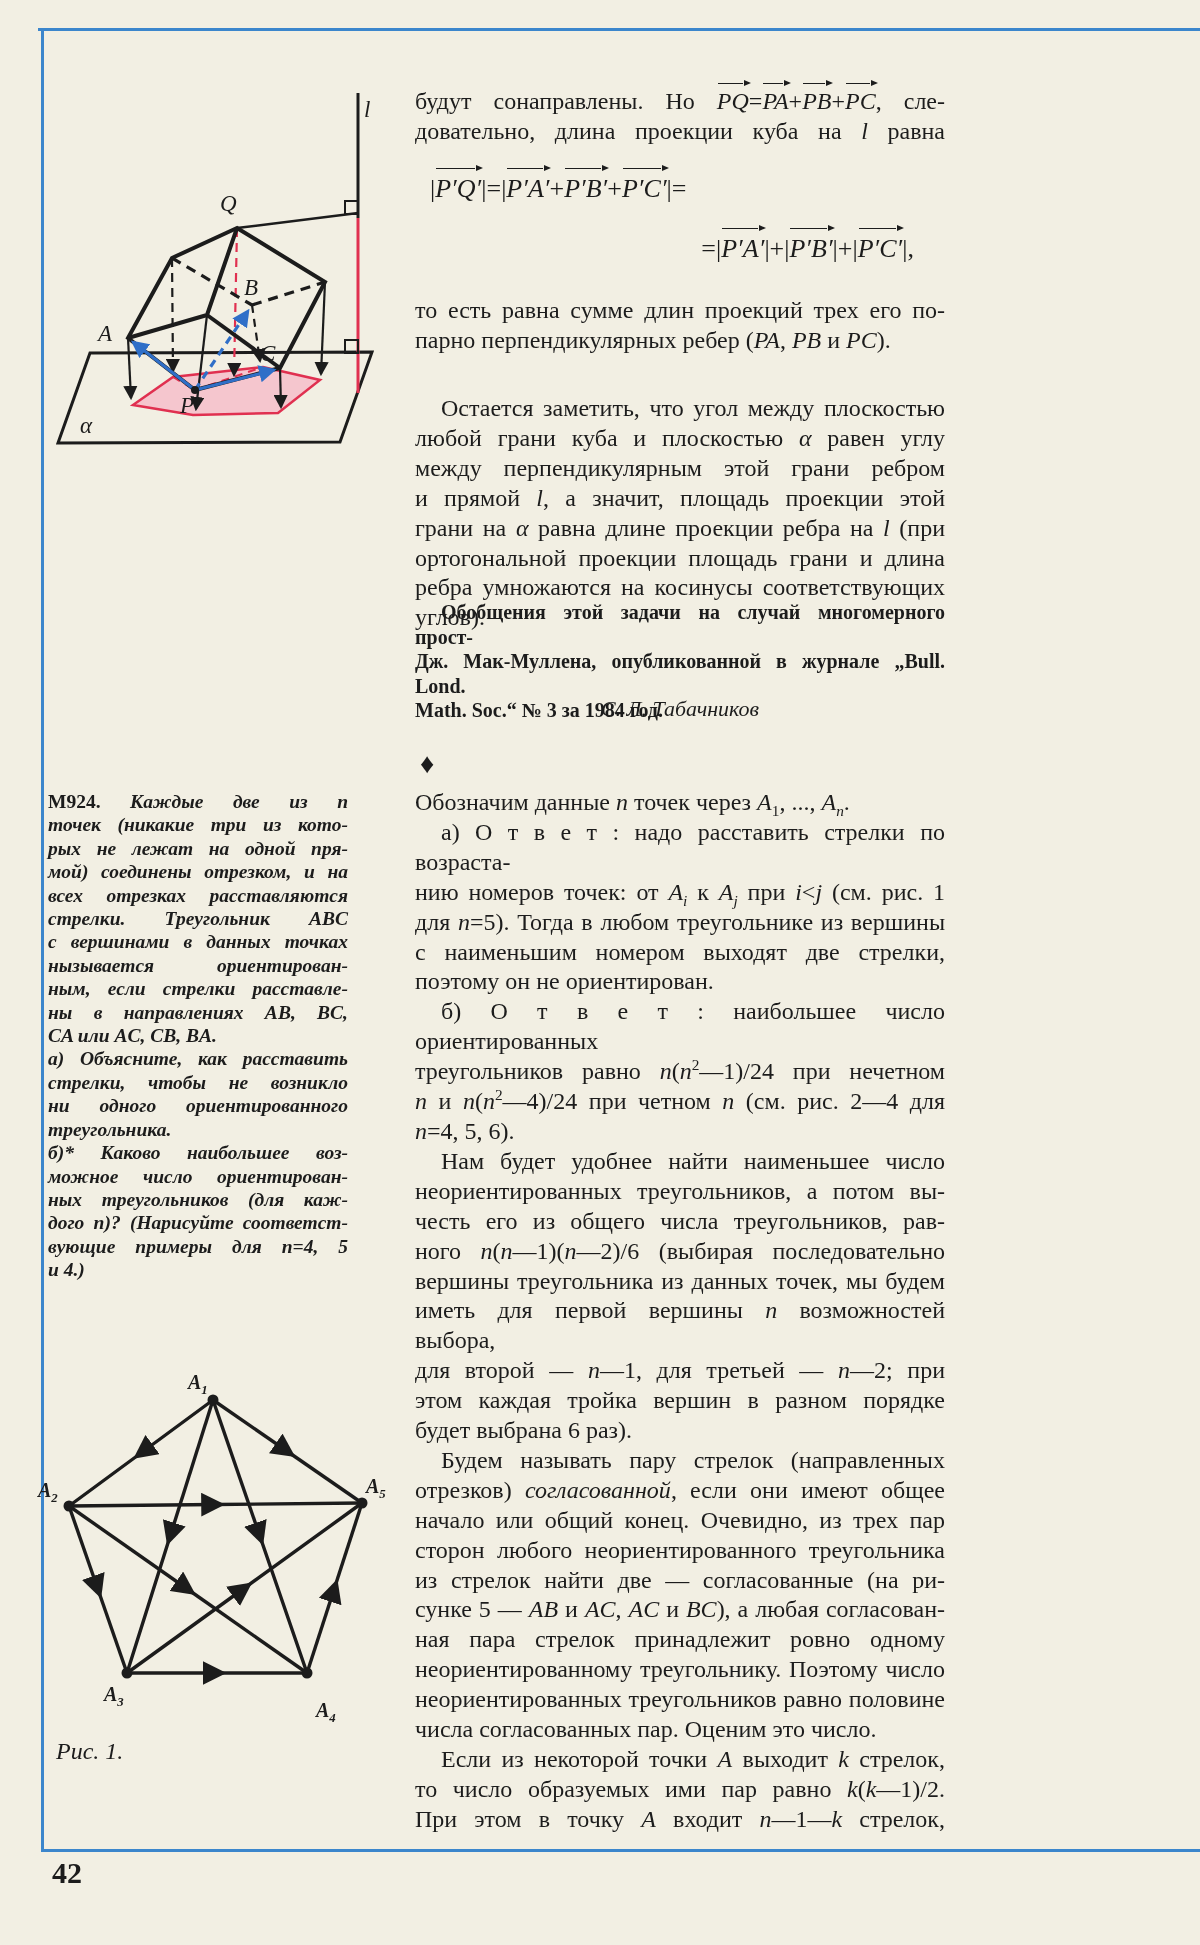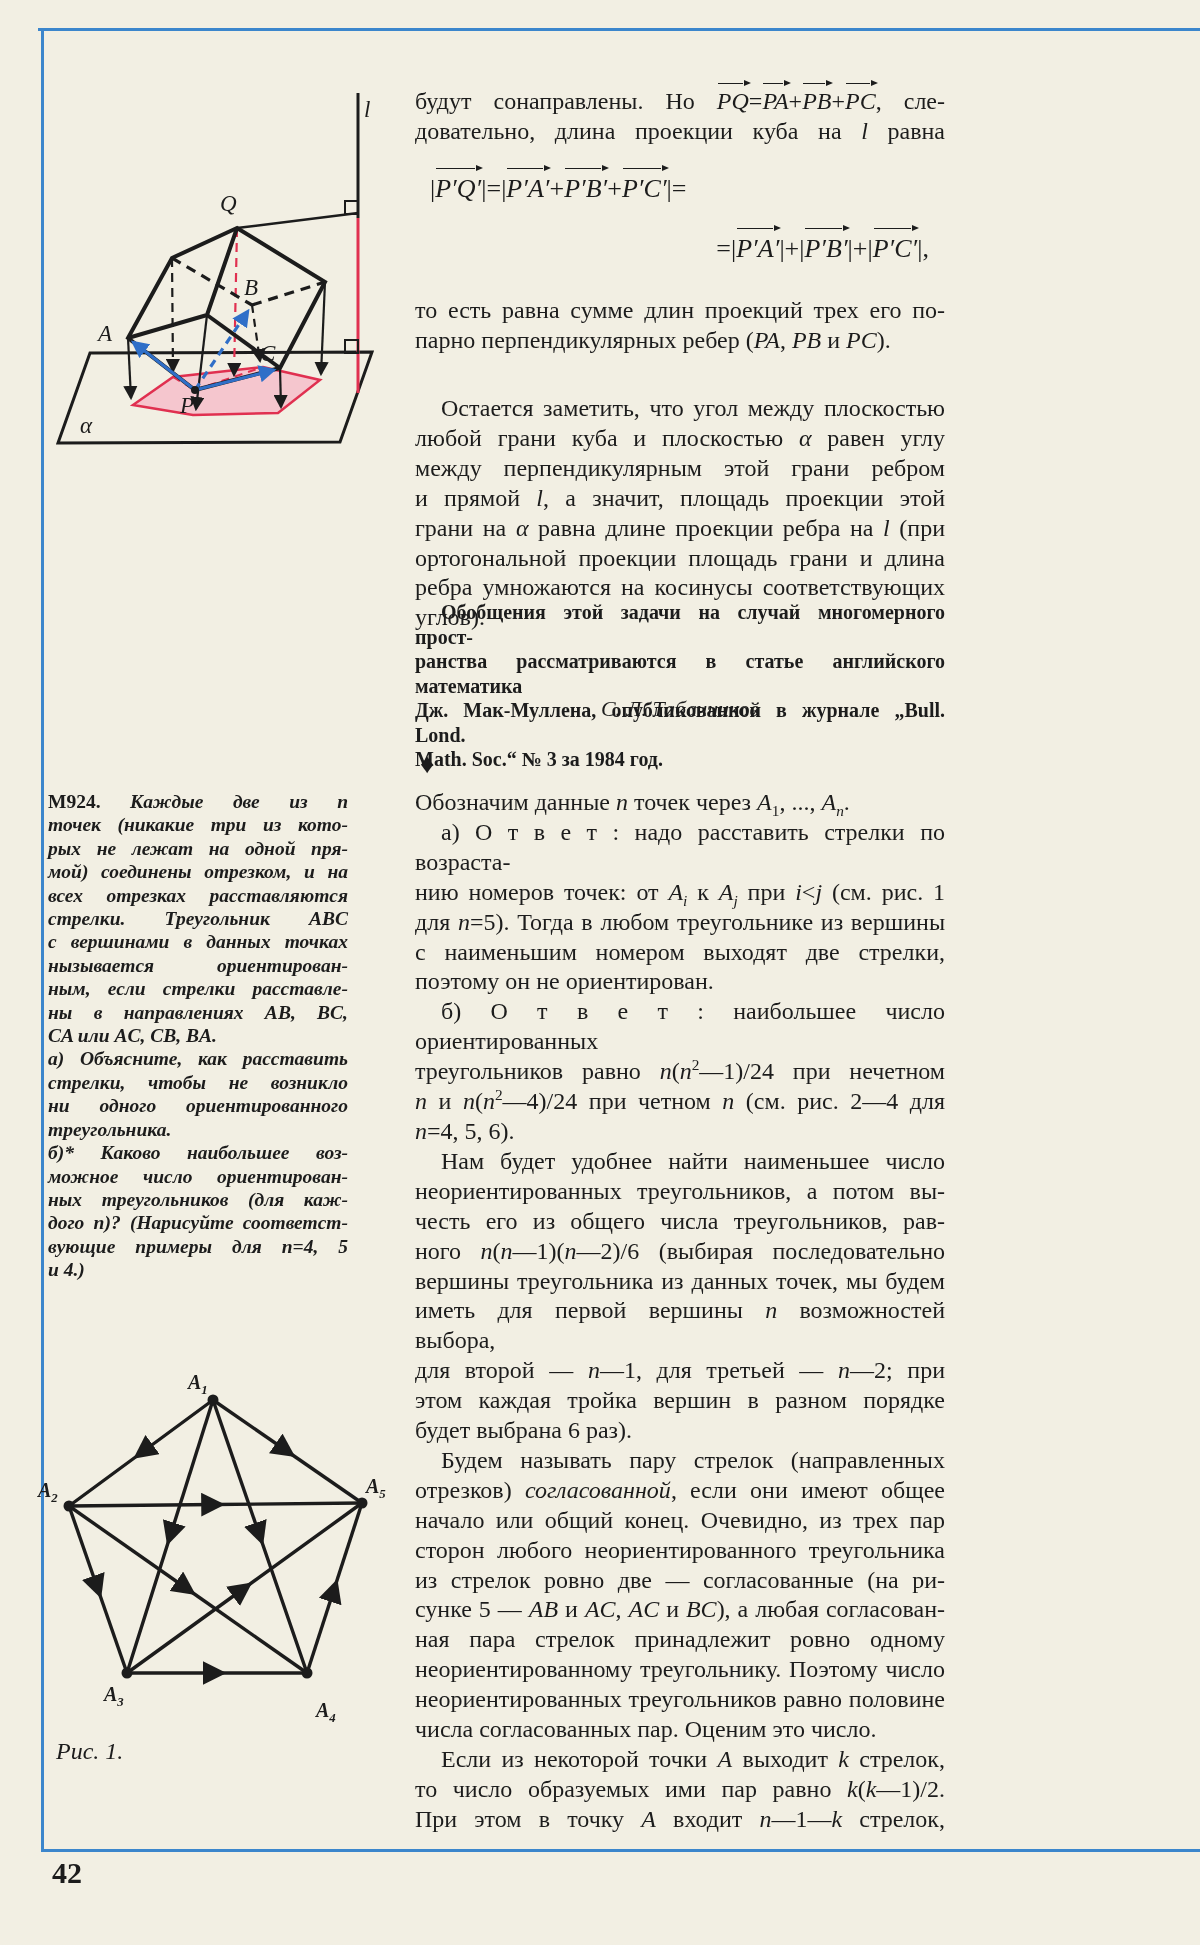--- a/index.html
+++ b/index.html
@@ -171,40 +171,39 @@
   <div class="penta-label" style="left:336px;top:100px;"><i>A<sub>5</sub></i></div>
 </div>
 <div class="abs caption" style="left:56px;top:1738px;">Рис. 1.</div>
 
 <div class="abs rtext par" style="left:415px;top:87px;">
     <div class="ln">будут сонаправлены. Но <span class="vec"><i>PQ</i></span>=<span class="vec"><i>PA</i></span>+<span class="vec"><i>PB</i></span>+<span class="vec"><i>PC</i></span>, сле-</div>
     <div class="ln">довательно, длина проекции куба на <i>l</i> равна</div>
   </div>
 
 <div class="abs eq" style="left:430px;top:172px;width:515px;">|<span class="vec"><i>P′Q′</i></span>|=|<span class="vec"><i>P′A′</i></span>+<span class="vec"><i>P′B′</i></span>+<span class="vec"><i>P′C′</i></span>|=</div>
-<div class="abs eq" style="left:412px;top:232px;width:517px;text-align:right;">=|<span class="vec"><i>P′A′</i></span>|+|<span class="vec"><i>P′B′</i></span>|+|<span class="vec"><i>P′C′</i></span>|,</div>
+<div class="abs eq" style="left:397px;top:232px;width:517px;text-align:right;">=|<span class="vec"><i>P′A′</i></span>|+|<span class="vec"><i>P′B′</i></span>|+|<span class="vec"><i>P′C′</i></span>|,</div>
 
 <div class="abs rtext par" style="left:415px;top:296px;">
     <div class="ln">то есть равна сумме длин проекций трех его по-</div>
     <div class="ln lastleft">парно перпендикулярных ребер (<i>PA</i>, <i>PB</i> и <i>PC</i>).</div>
   </div>
 <div class="abs rtext par" style="left:415px;top:358px;margin-top:36px;">
     <div class="ln" style="text-indent: 26px;">Остается заметить, что угол между плоскостью</div>
     <div class="ln">любой грани куба и плоскостью <i>α</i> равен углу</div>
     <div class="ln">между перпендикулярным этой грани ребром</div>
     <div class="ln">и прямой <i>l</i>, а значит, площадь проекции этой</div>
     <div class="ln">грани на <i>α</i> равна длине проекции ребра на <i>l</i> (при</div>
     <div class="ln">ортогональной проекции площадь грани и длина</div>
     <div class="ln">ребра умножаются на косинусы соответствующих</div>
     <div class="ln lastleft">углов).</div>
   </div>
 
 <div class="abs footnote par" style="left:415px;top:600px;">
     <div class="ln" style="text-indent: 26px;">Обобщения этой задачи на случай многомерного прост-</div>
-    <div class="ln">ранства рассматриваются в статье английского математика</div>
     <div class="ln">Дж. Мак-Муллена, опубликованной в журнале „Bull. Lond.</div>
     <div class="ln lastleft">Math. Soc.“  № 3 за 1984 год.</div>
   </div>
 <div class="abs signature" style="left:415px;top:696px;">С. Л. Табачников</div>
 
 <div class="abs diamond" style="left:420px;top:748px;">♦</div>
 
 <div class="abs rtext" style="left:415px;top:788px;">
   <div class="par">
       <div class="ln lastleft">Обозначим данные <i>n</i> точек через <i>A</i><sub>1</sub>, ..., <i>A<sub>n</sub></i>.</div>
@@ -231,21 +230,21 @@
       <div class="ln">иметь для первой вершины <i>n</i> возможностей выбора,</div>
       <div class="ln">для второй — <i>n</i>—1, для третьей — <i>n</i>—2; при</div>
       <div class="ln">этом каждая тройка вершин в разном порядке</div>
       <div class="ln lastleft">будет выбрана 6 раз).</div>
     </div>
   <div class="par">
       <div class="ln" style="text-indent: 26px;">Будем называть пару стрелок (направленных</div>
       <div class="ln">отрезков) <i>согласованной</i>, если они имеют общее</div>
       <div class="ln">начало или общий конец. Очевидно, из трех пар</div>
       <div class="ln">сторон любого неориентированного треугольника</div>
-      <div class="ln">из стрелок ровно две — согласованные (на ри-</div>
+      <div class="ln">из стрелок найти две — согласованные (на ри-</div>
       <div class="ln">сунке 5 — <i>AB</i> и <i>AC</i>, <i>AC</i> и <i>BC</i>), а любая согласован-</div>
       <div class="ln">ная пара стрелок принадлежит ровно одному</div>
       <div class="ln">неориентированному треугольнику. Поэтому число</div>
       <div class="ln">неориентированных треугольников равно половине</div>
       <div class="ln lastleft">числа согласованных пар. Оценим это число.</div>
     </div>
   <div class="par">
       <div class="ln" style="text-indent: 26px;">Если из некоторой точки <i>A</i> выходит <i>k</i> стрелок,</div>
       <div class="ln">то число образуемых ими пар равно <i>k</i>(<i>k</i>—1)/2.</div>
       <div class="ln">При этом в точку <i>A</i> входит <i>n</i>—1—<i>k</i> стрелок,</div>

